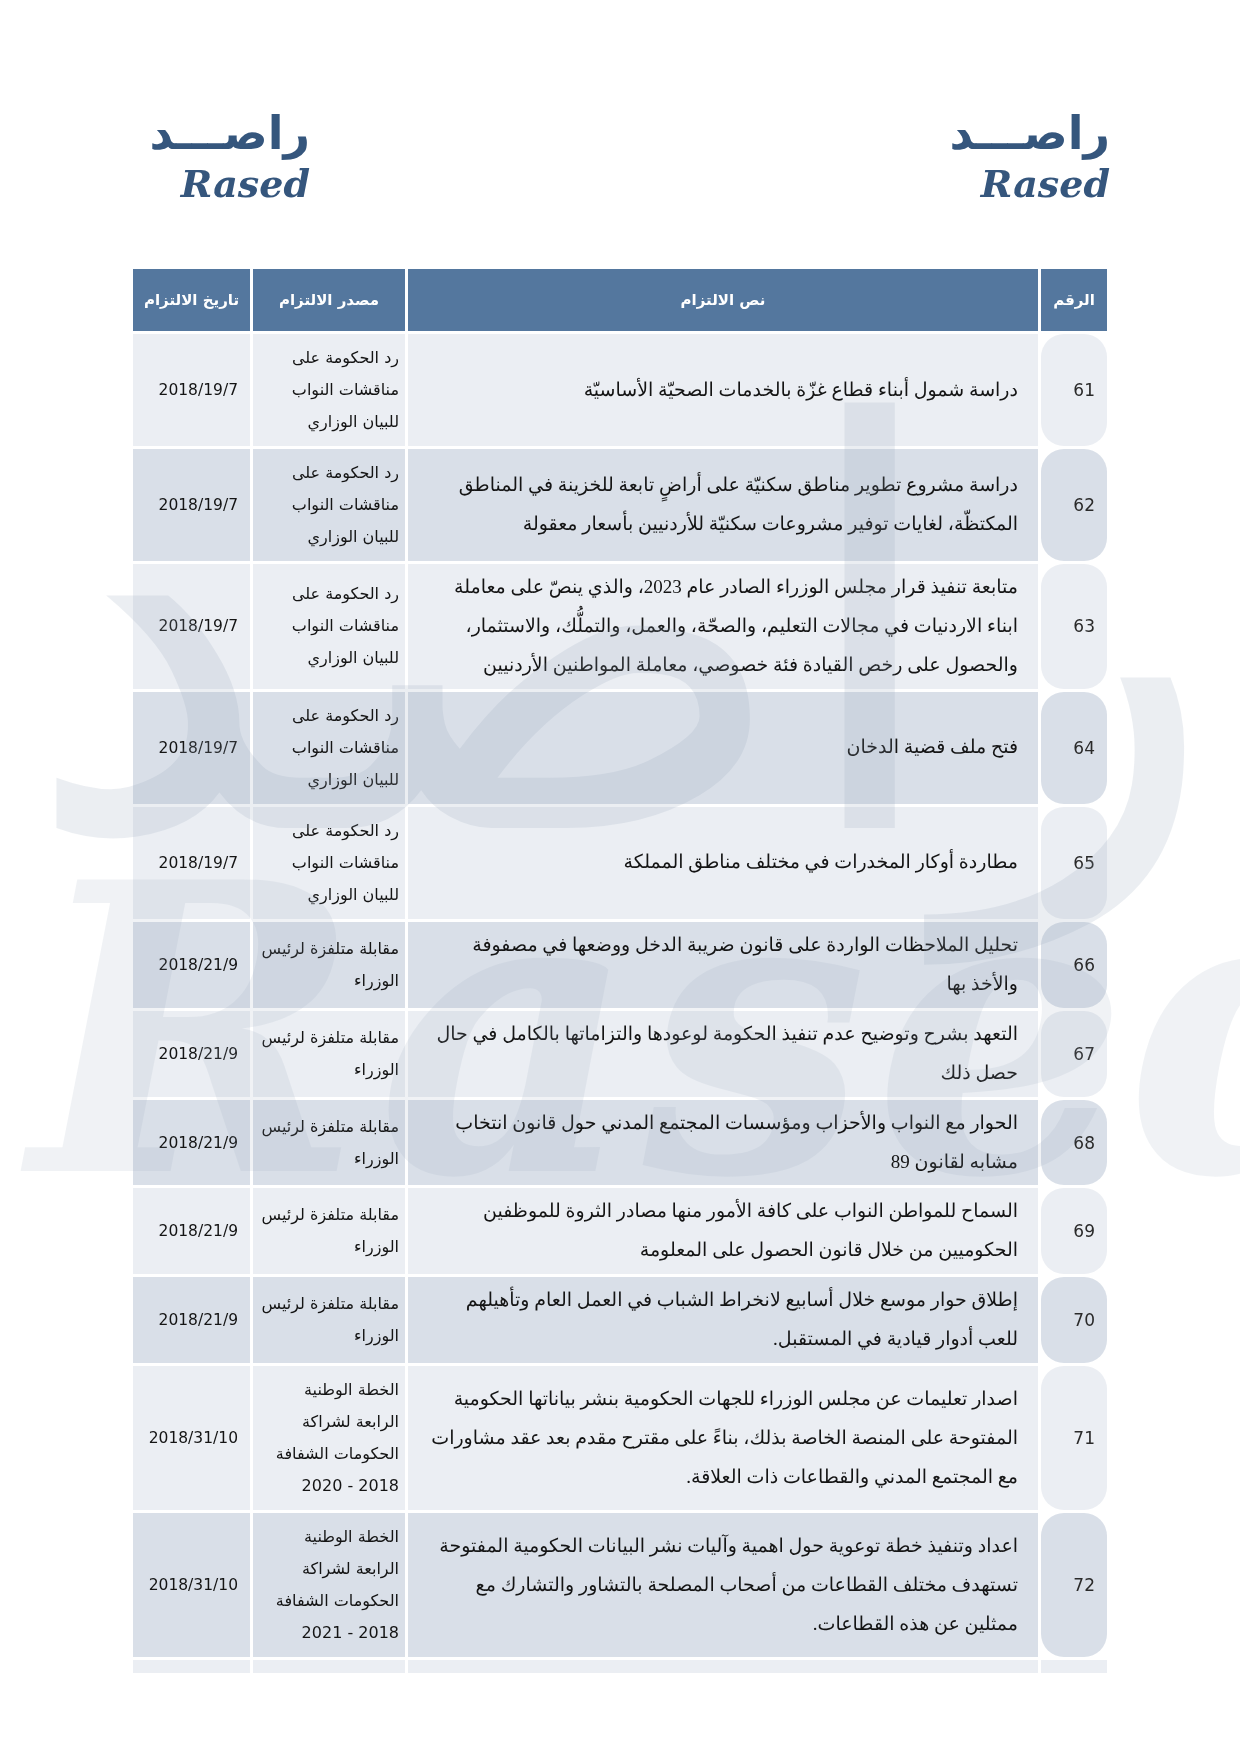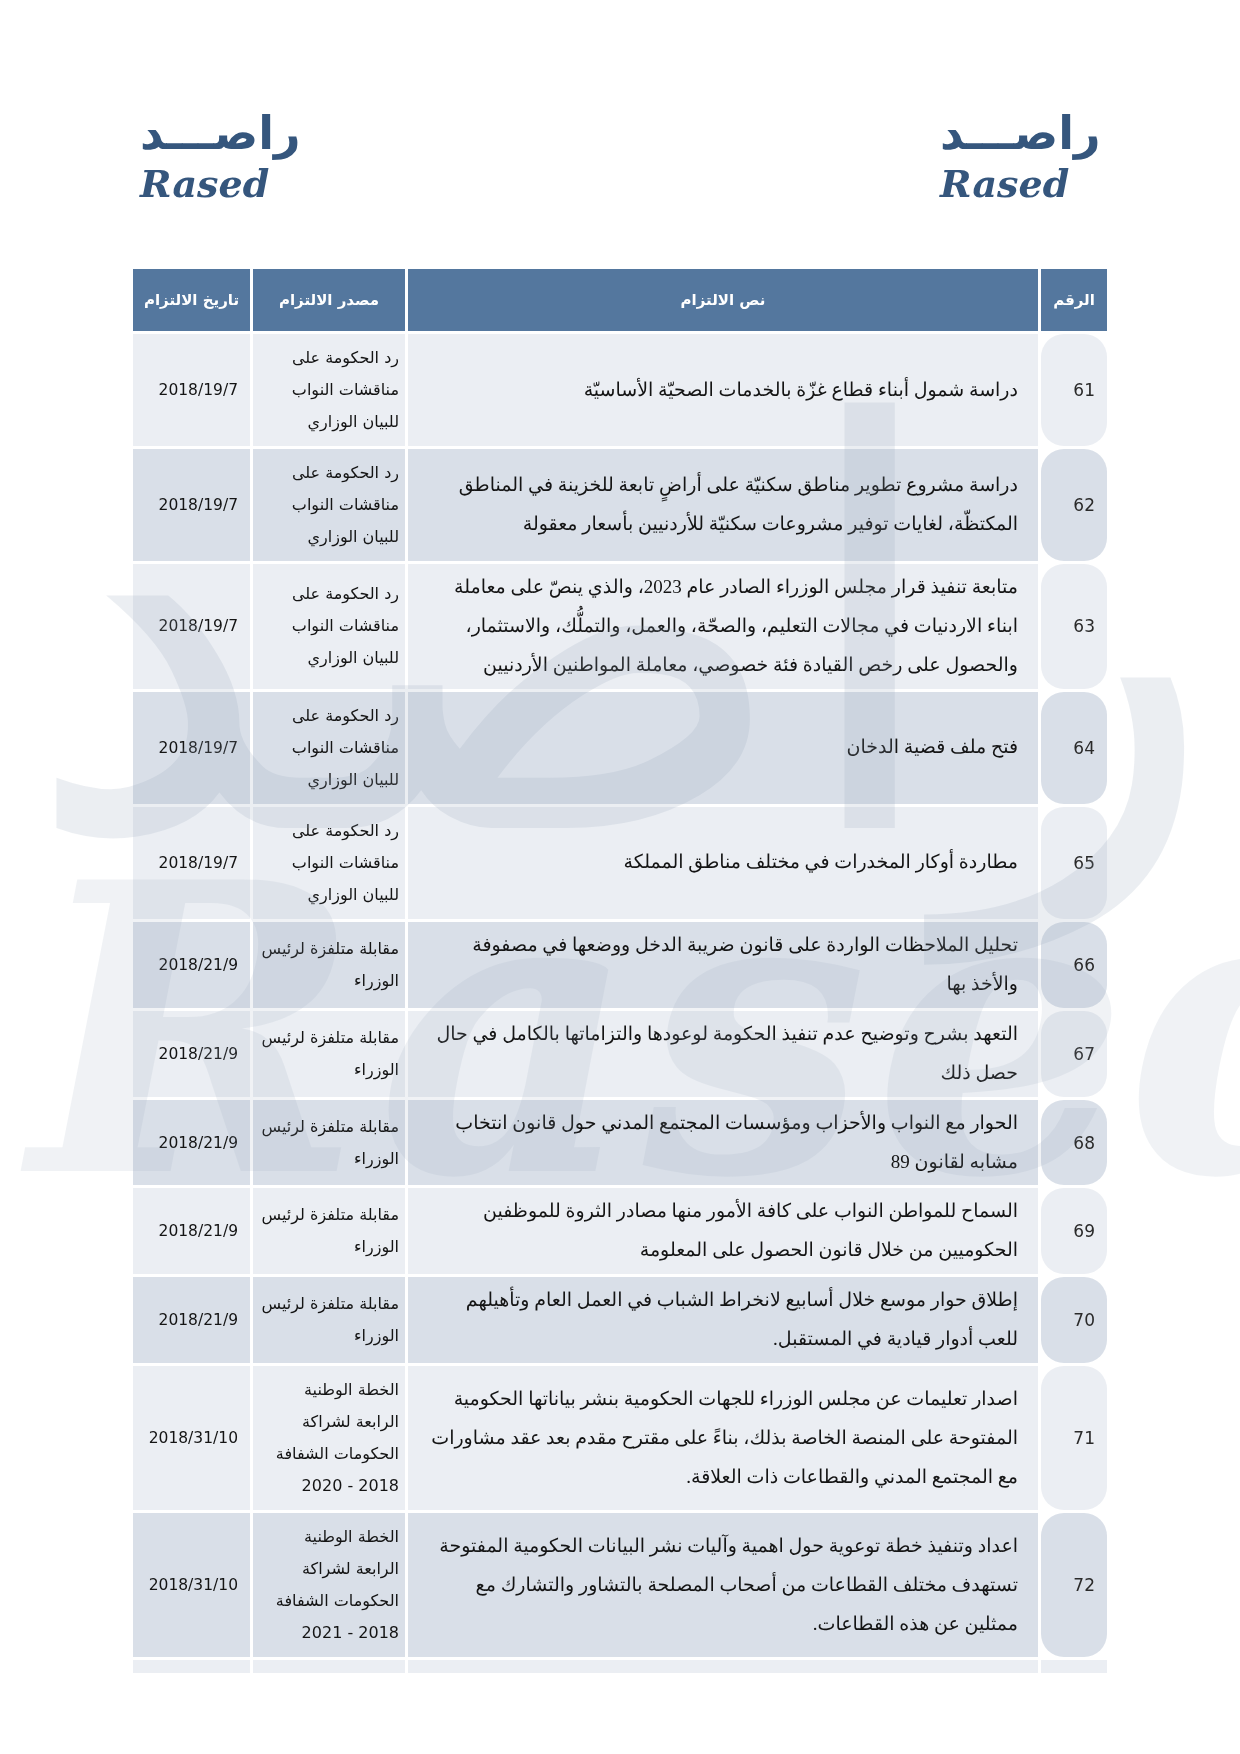--- a/index.html
+++ b/index.html
@@ -4,21 +4,21 @@
 <style>
   html,body{margin:0;padding:0;background:#ffffff;}
   .page{
     position:relative;
     width:1240px;height:1754px;
     background:#ffffff;
     overflow:hidden;
     font-family:"DejaVu Sans",sans-serif;
   }
   
-  .logo{position:absolute;top:108px;text-align:left;color:#35567d;z-index:2;}
+  .logo{position:absolute;top:108px;text-align:right;color:#35567d;z-index:2;}
   .logo-left{left:140px;width:170px;}
   .logo-right{right:130px;width:170px;}
   .logo .logo-ar{
     font-size:46px;line-height:1.1;font-weight:bold;color:#35567d;
     font-family:"DejaVu Sans",sans-serif;white-space:nowrap;
   }
   .logo .logo-en{
     font-size:38px;line-height:1.1;font-style:italic;font-weight:bold;
     font-family:"DejaVu Serif",serif;color:#35567d;margin-top:4px;
   }

